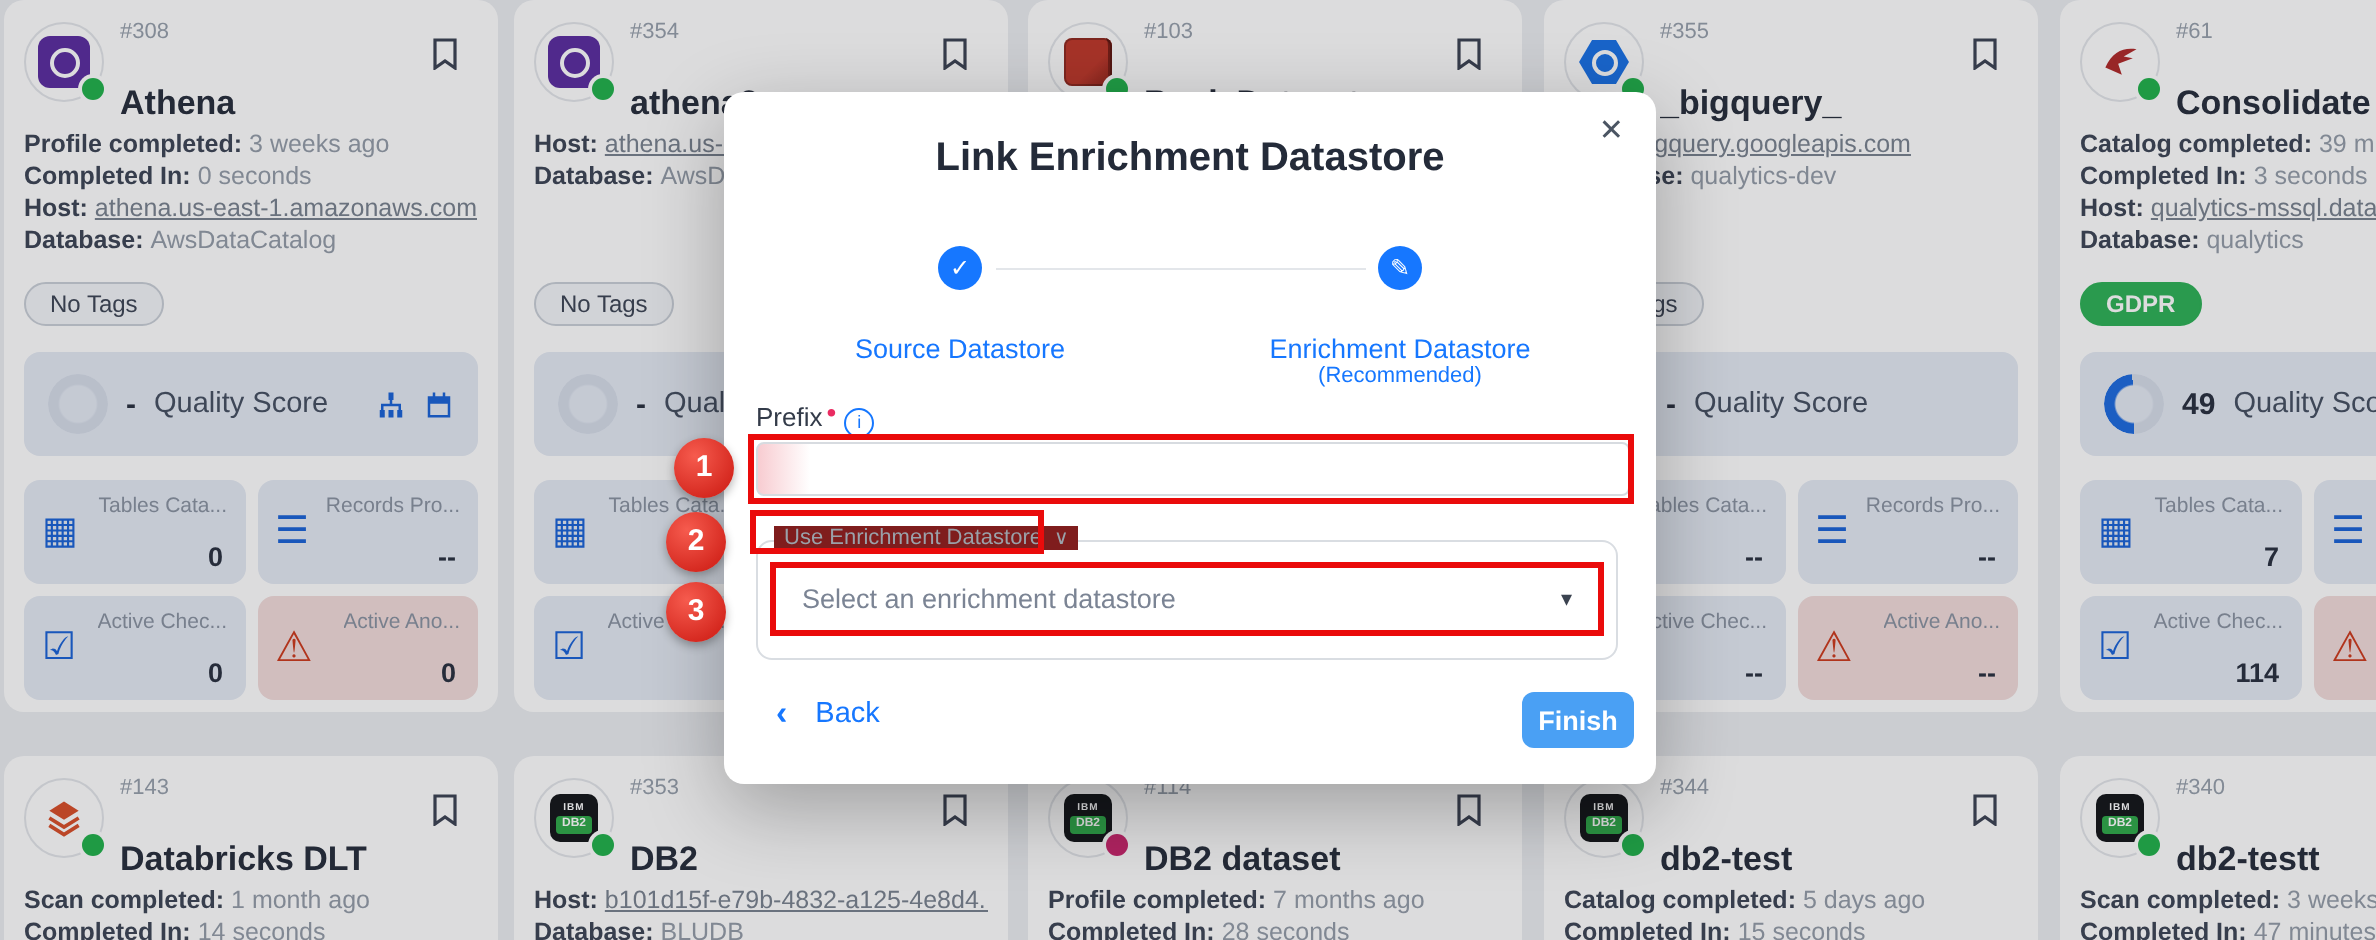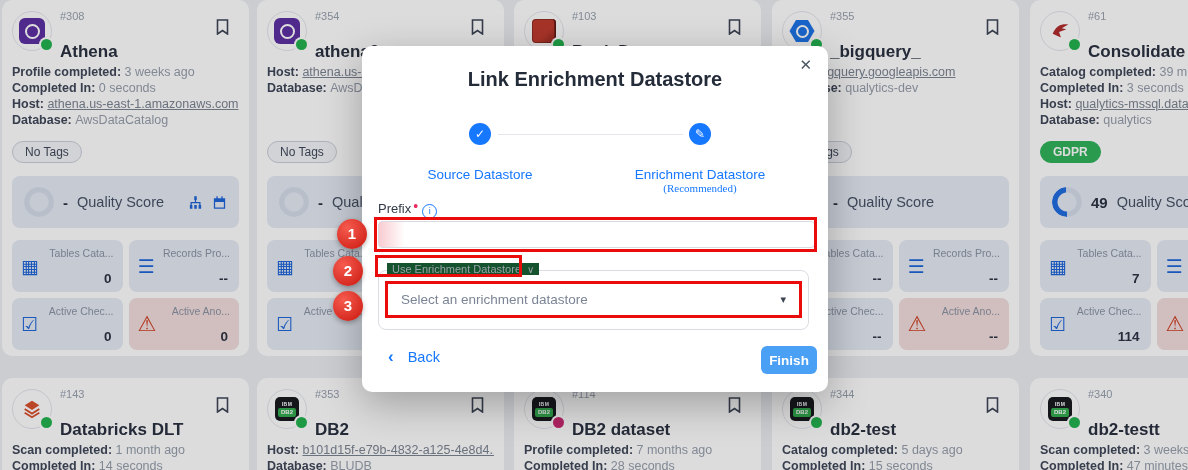--- a/index.html
+++ b/index.html
@@ -61,30 +61,30 @@
     box-shadow:0 12px 40px rgba(0,0,0,.28);z-index:10;}
   .mclose{position:absolute;top:10px;right:16px;font-size:15px;color:#4b5563;cursor:pointer;}
   .mtitle{position:absolute;top:22px;left:0;right:0;text-align:center;font-size:20px;font-weight:600;color:#242b39;}
   .sline{position:absolute;top:88px;left:136px;width:185px;height:1px;background:#e3e6ea;}
   .step{position:absolute;top:77px;text-align:center;}
   .step1{left:58px;width:120px;}
   .step2{left:268px;width:140px;}
   .scirc{width:22px;height:22px;border-radius:50%;background:#1677ff;color:#fff;font-size:12px;
     line-height:22px;margin:0 auto;text-align:center;}
   .slab{margin-top:22px;font-size:13.5px;color:#1677ff;font-weight:500;white-space:nowrap;}
-  .ssub{font-size:11px;color:#1677ff;font-family:Liberation Serif, serif;}
+  .ssub{font-size:11px;color:#1677ff;}
   .plabel{position:absolute;left:16px;top:152px;font-size:13px;color:#333b49;font-weight:500;}
   .req{color:#ea2c62;font-size:14px;vertical-align:2px;margin-left:2px;}
   .info{display:inline-block;width:13px;height:13px;border:1.3px solid #1677ff;border-radius:50%;color:#1677ff;
     font-size:9px;line-height:13px;text-align:center;font-style:normal;margin-left:4px;vertical-align:-1px;cursor:pointer;}
   .pinput{position:absolute;left:16px;top:175px;width:419px;height:25px;border:1px solid #d7dbe0;border-radius:4px;
     background:linear-gradient(90deg,#f8ccd1 0,rgba(248,204,209,0) 26px) #fff;z-index:11;outline:none;
     padding:0 8px;font-size:13px;color:#333;}
   .fieldset{position:absolute;left:16px;top:224px;width:429px;height:58px;border:1px solid #d9dde2;border-radius:8px;z-index:11;}
-  .legend{position:absolute;top:-8px;left:8px;background:#14532d;padding:0 5px;font-size:11px;color:#9aa1a9;white-space:nowrap;cursor:pointer;}
+  .legend{position:absolute;top:-8px;left:8px;background:#7f1d1d;padding:0 5px;font-size:11px;color:#9aa1a9;white-space:nowrap;cursor:pointer;}
   .lchev{margin-left:6px;font-size:10px;}
   .selrow{position:absolute;left:27px;top:239px;width:385px;height:29px;background:#fff;z-index:11;display:flex;
     align-items:center;padding:0 12px;font-size:13.5px;color:#7b8494;cursor:pointer;}
   .caret{margin-left:auto;color:#3b4350;font-size:11px;}
   .abox{position:absolute;border:3px solid #ea0b0b;z-index:13;pointer-events:none;}
   .abox1{left:12px;top:171px;width:437px;height:29px;}
   .abox2{left:13px;top:209px;width:141px;height:16px;}
   .abox3{left:23px;top:235px;width:411px;height:31px;}
   .back{position:absolute;left:26px;top:303px;color:#1677ff;font-size:14.5px;display:flex;gap:14px;
     align-items:center;font-weight:500;cursor:pointer;}

